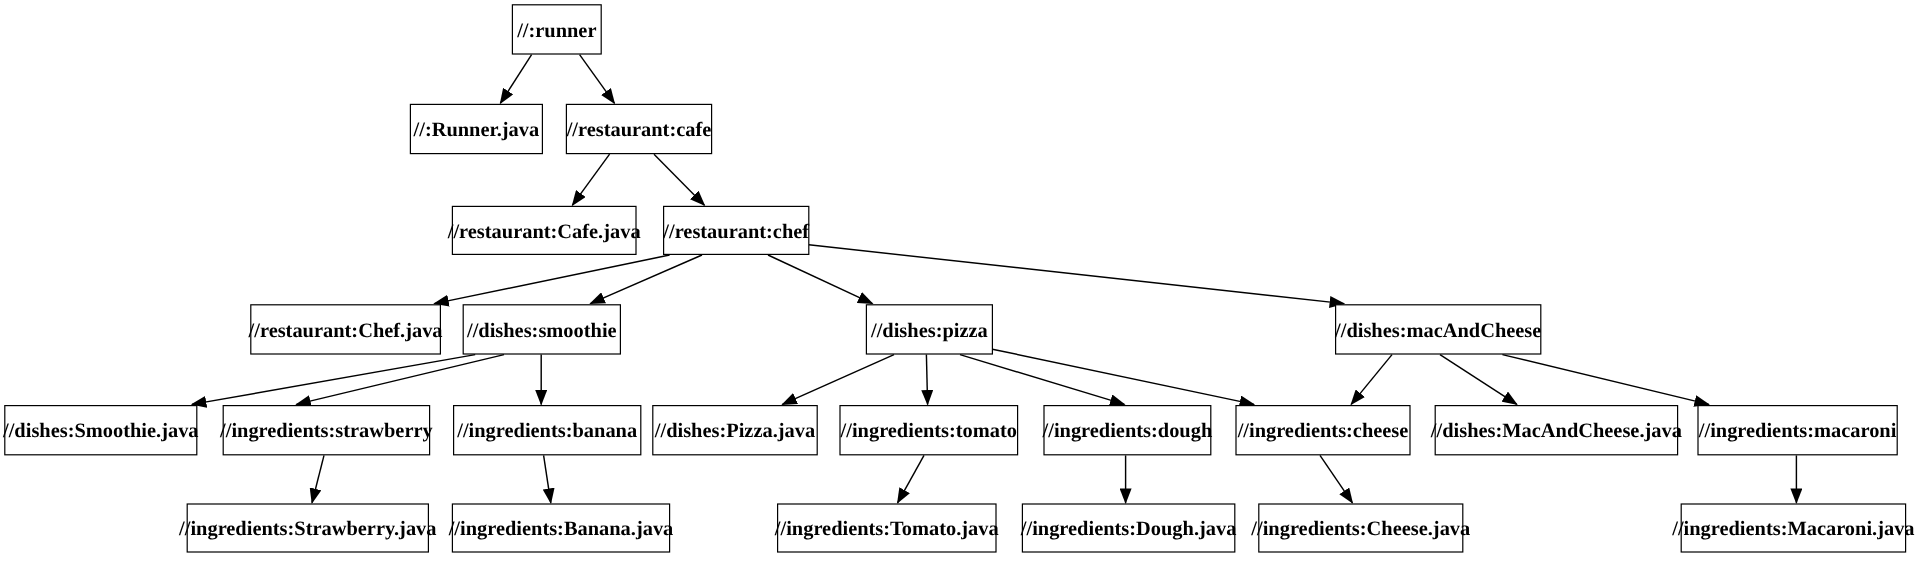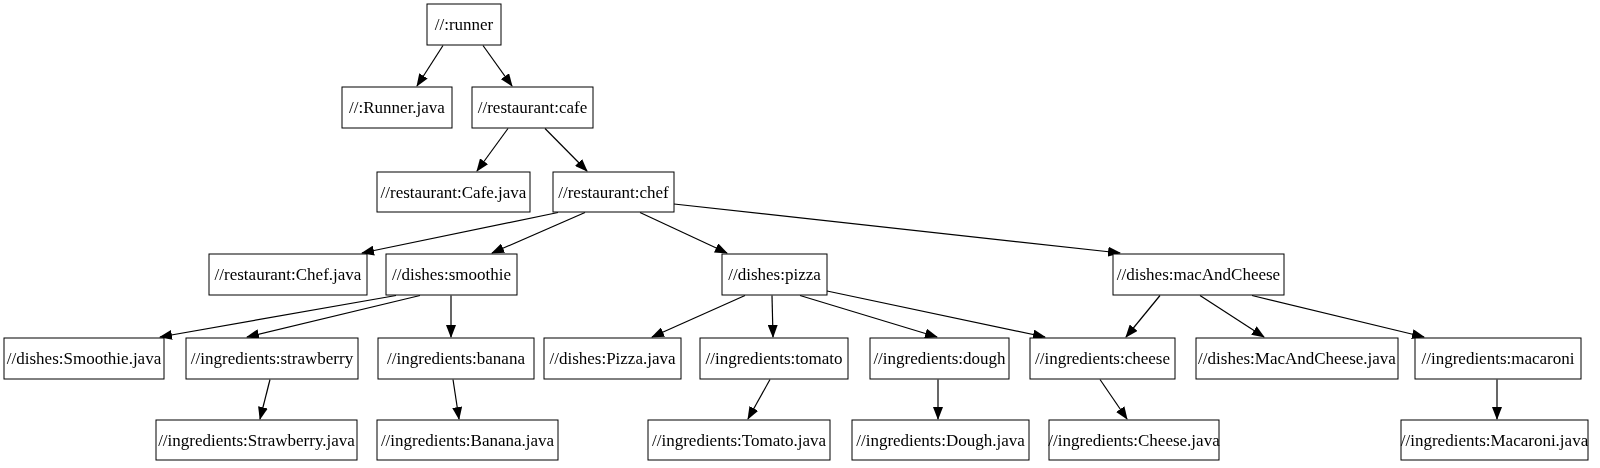--- a/index.html
+++ b/index.html
@@ -7,20 +7,21 @@
     padding: 0;
     background: #ffffff;
   }
   #canvas-wrap {
     position: relative;
     width: 1600px;
     height: 468px;
     background: #ffffff;
     overflow: hidden;
     font-family: "Liberation Serif", "DejaVu Serif", serif;
+    font-weight: bold;
   }
   svg#graph {
     display: block;
     width: 1600px;
     height: 468px;
   }
   .node-box {
     fill: #ffffff;
     stroke: #000000;
     stroke-width: 1;

